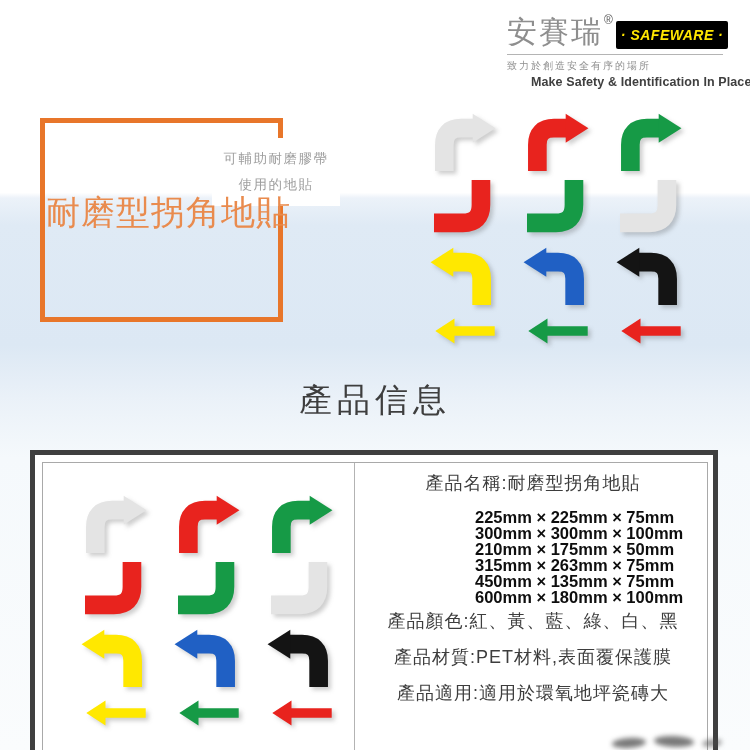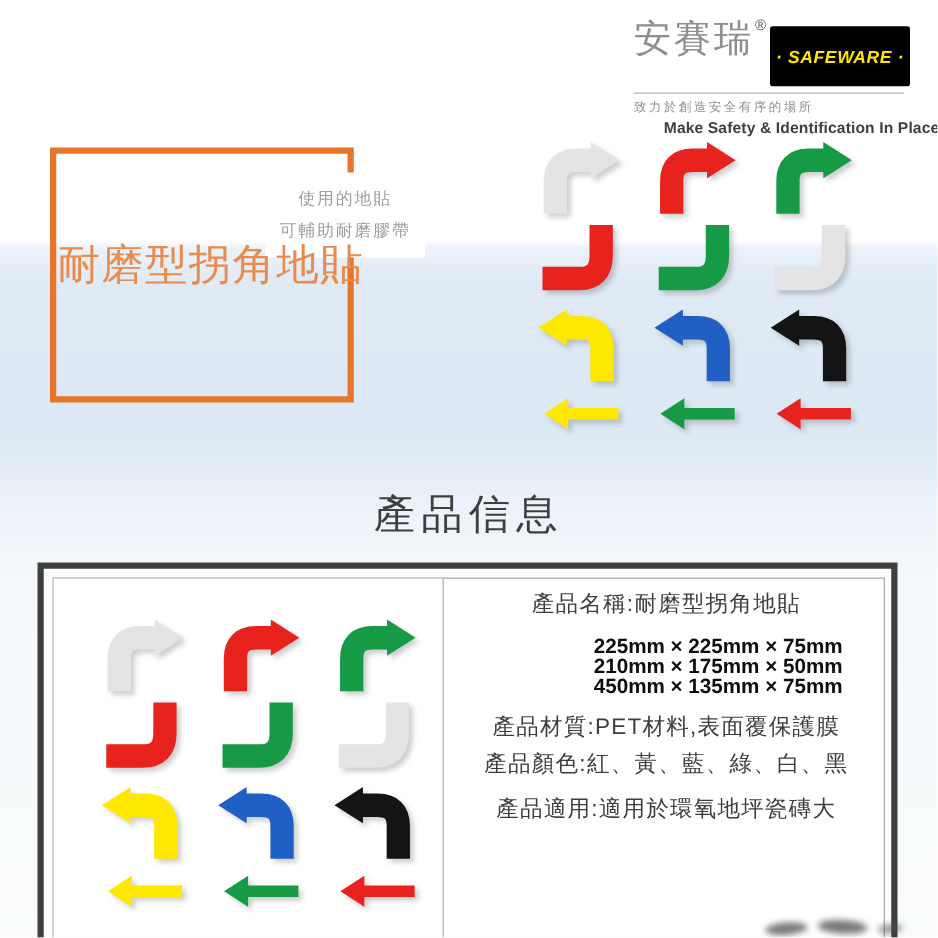--- a/index.html
+++ b/index.html
@@ -7,34 +7,34 @@
   .page{
     position:relative;width:750px;height:750px;overflow:hidden;
     background:linear-gradient(180deg,#ffffff 0%,#ffffff 25.7%,#ecf2f9 26.4%,#dfeaf5 30%,#dce8f4 46%,#eaf1f8 53%,#f5f9fc 61%,#fafcfd 100%);
   }
   
   .logo{position:absolute;left:507px;top:15px;width:216px;}
   .logo-row1{display:flex;align-items:flex-start;}
   .brand-cn{font-size:30px;line-height:34px;color:#8e8e8e;letter-spacing:2px;white-space:nowrap;}
   .reg{font-size:12px;color:#5a5a5a;margin:-2px 3px 0 1px;}
   .badge{background:#000;color:#ffe600;font-style:italic;font-weight:bold;font-size:14px;
-         letter-spacing:.5px;padding:16px 5px;border-radius:2px;margin-top:6px;white-space:nowrap;}
+         letter-spacing:.5px;padding:6px 5px;border-radius:2px;margin-top:6px;white-space:nowrap;}
   .logo-divider{height:1px;background:#b4b4b4;margin-top:5px;}
   .slogan-cn{font-size:10px;color:#8f8f8f;letter-spacing:2px;margin-top:4px;white-space:nowrap;}
   .slogan-en{font-size:12.5px;font-weight:bold;color:#3f3f3f;margin-top:2px;letter-spacing:.1px;white-space:nowrap;padding-left:24px;}
   
   .hero-box{position:absolute;left:40px;top:118px;width:243px;height:204px;
             border:5px solid #e8762a;box-sizing:border-box;}
   .hero-note{position:absolute;left:212px;top:138px;width:128px;height:60px;background:#ffffff;
              text-align:center;font-size:13.5px;color:#9e9e9e;letter-spacing:1.5px;
              line-height:26px;padding-top:8px;}
   .hero-title{position:absolute;left:46px;top:194px;font-size:34px;line-height:36px;
               color:#e98b4e;letter-spacing:1px;white-space:nowrap;}
   
-  .section-title{position:absolute;top:389px;left:0;width:750px;text-align:center;
+  .section-title{position:absolute;top:378px;left:0;width:750px;text-align:center;
                  font-size:33px;color:#3e3e3e;letter-spacing:5px;font-weight:400;}
   
   .arrow-grid{position:absolute;display:grid;grid-template-columns:repeat(3,93px);row-gap:9px;align-items:start;}
   .top-grid{left:420px;top:113px;}
   .bottom-grid{left:28px;top:32px;}
   .cell{height:58px;}
   .cell svg{display:block;filter:drop-shadow(3px 3px 2px rgba(60,60,60,.25));}
   .cell.curved svg{width:86px;height:58px;}
   .cell.straight{height:26px;margin-top:4px;margin-left:5px;}
   .cell.straight svg{width:80px;height:26px;}
@@ -70,22 +70,22 @@
       <span class="reg">®</span>
       <span class="badge">· SAFEWARE ·</span>
     </div>
     <div class="logo-divider"></div>
     <div class="slogan-cn">致力於創造安全有序的場所</div>
     <div class="slogan-en">Make Safety &amp; Identification In Place</div>
   </div>
 
   <div class="hero-box"></div>
   <div class="hero-note">
+    <div>可輔助耐磨膠帶</div>
     <div>使用的地貼</div>
-    <div>可輔助耐磨膠帶</div>
   </div>
   <div class="hero-title">耐磨型拐角地貼</div>
 
   <div class="arrow-grid top-grid">
       <div class="cell curved">
         <svg viewBox="0 0 100 84">
           <path d="M23 86 L23 46 Q23 22 47 22 L66 22" fill="none" stroke="#e4e4e4" stroke-width="27"></path>
           <polygon points="64,1 64,43 97,22" fill="#e4e4e4"></polygon>
         </svg>
       </div>
@@ -230,28 +230,31 @@
               </svg>
             </div>
           </div>
       </div>
       <div class="text-panel">
         <div class="info-row">
           <span>產品名稱:</span><span>耐磨型拐角地貼</span>
         </div>
         <div class="sizes">
             <div>225mm × 225mm × 75mm</div>
+            <div>300mm × 300mm × 100mm</div>
             <div>210mm × 175mm × 50mm</div>
+            <div>315mm × 263mm × 75mm</div>
             <div>450mm × 135mm × 75mm</div>
+            <div>600mm × 180mm × 100mm</div>
           </div>
+        <div class="info-row row-color">
+          <span>產品顏色:</span><span>紅、黃、藍、綠、白、黑</span>
+        </div>
         <div class="info-row row-material">
           <span>產品材質:</span><span>PET材料,表面覆保護膜</span>
-        </div>
-        <div class="info-row row-color">
-          <span>產品顏色:</span><span>紅、黃、藍、綠、白、黑</span>
         </div>
         <div class="info-row row-usage">
           <span>產品適用:</span><span>適用於環氧地坪瓷磚大</span>
         </div>
       </div>
     </div>
   </div>
 
   <div class="smudge">
       <i></i>

